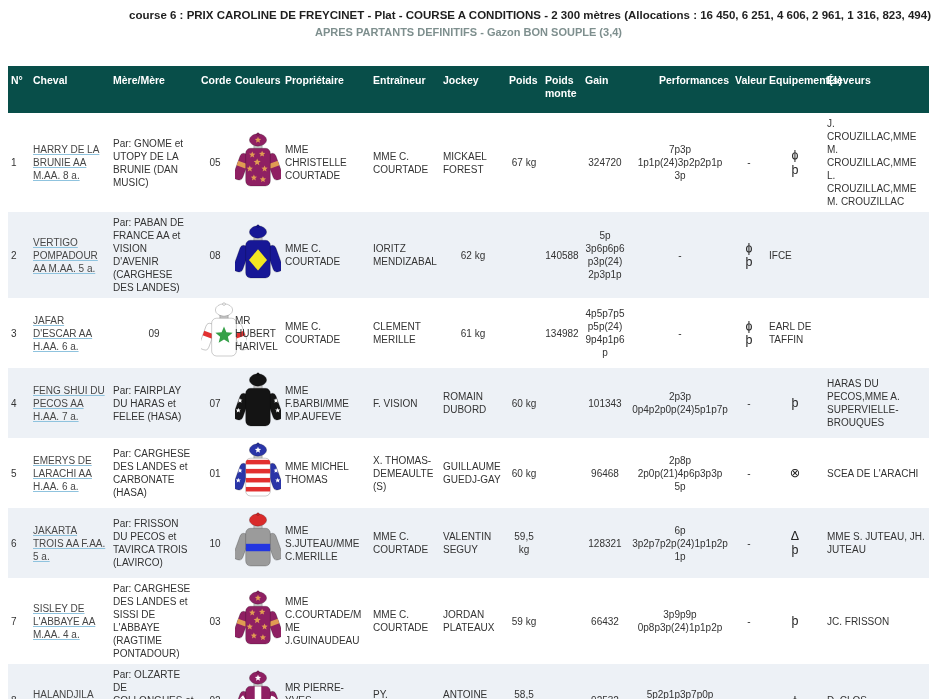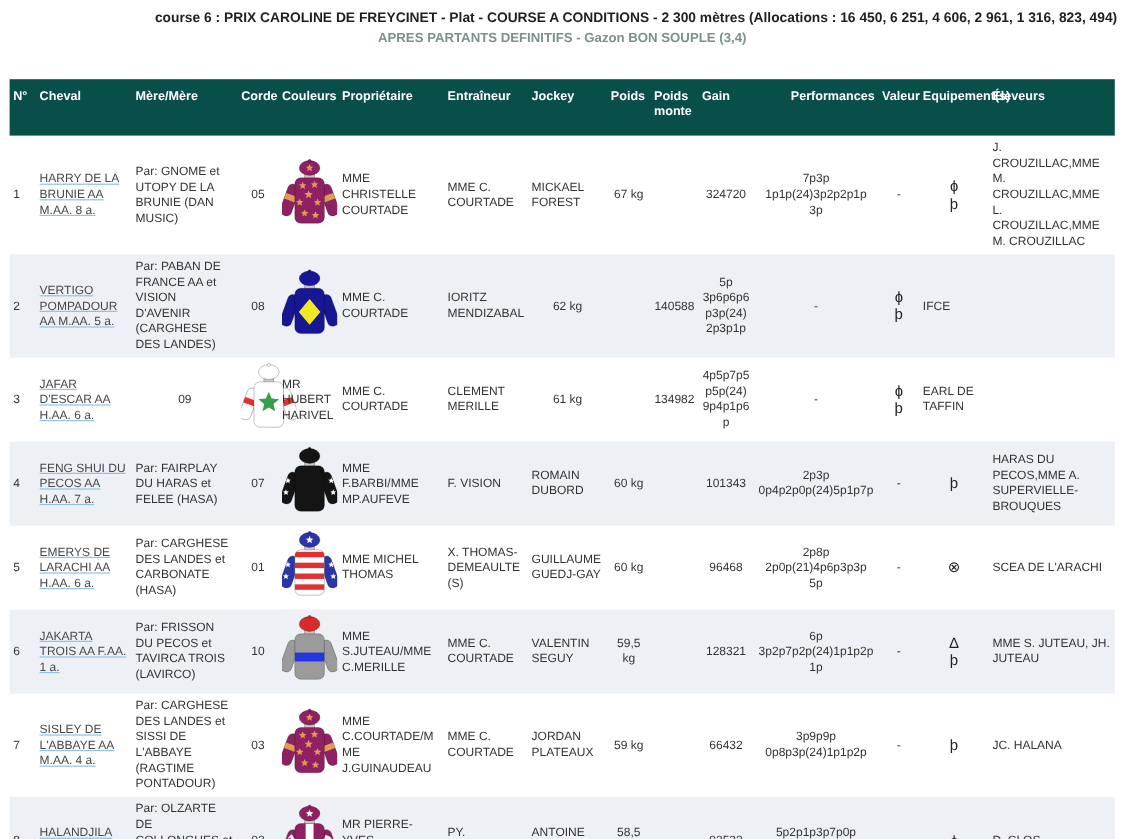--- a/index.html
+++ b/index.html
@@ -328,21 +328,21 @@
           <div class="cell c-center">96468</div>
           <div class="cell c-center">2p8p 2p0p(21)4p6p3p3p 5p</div>
           <div class="cell c-center">-</div>
           <div class="cell c-equip">
             <div>⊗</div>
           </div>
           <div class="cell ">SCEA DE L'ARACHI</div>
         </div>
         <div class="row alt">
           <div class="cell c-num">6</div>
-          <div class="cell "><a class="horse-link">JAKARTA TROIS AA F.AA. 1 a.</a></div>
+          <div class="cell "><a class="horse-link">JAKARTA TROIS AA F.AA. 5 a.</a></div>
           <div class="cell ">Par: FRISSON DU PECOS et TAVIRCA TROIS (LAVIRCO)</div>
           <div class="cell c-center">10</div>
           <div class="cell c-center">
             <svg class="silk" width="46" height="62" viewBox="0 0 56 74">
               <defs>
                 <clipPath id="bc5">
                   <rect x="13" y="19" width="30" height="46" rx="6"></rect>
                 </clipPath>
                 <clipPath id="la5">
                   <rect x="2" y="25" width="12" height="33" rx="5" transform="rotate(20 8 41)"></rect>
@@ -422,21 +422,21 @@
           <div class="cell ">MME C. COURTADE</div>
           <div class="cell ">JORDAN PLATEAUX</div>
           <div class="cell c-center">59 kg</div>
           <div class="cell c-center"></div>
           <div class="cell c-center">66432</div>
           <div class="cell c-center">3p9p9p 0p8p3p(24)1p1p2p</div>
           <div class="cell c-center">-</div>
           <div class="cell c-equip">
             <div>þ</div>
           </div>
-          <div class="cell ">JC. HALANA</div>
+          <div class="cell ">JC. FRISSON</div>
         </div>
         <div class="row alt">
           <div class="cell c-num">8</div>
           <div class="cell "><a class="horse-link">HALANDJILA AA F.AA. 6 a.</a></div>
           <div class="cell ">Par: OLZARTE DE COLLONGUES et HALANA (FREELEAU)</div>
           <div class="cell c-center">02</div>
           <div class="cell c-center">
             <svg class="silk" width="46" height="62" viewBox="0 0 56 74">
               <defs>
                 <clipPath id="bc7">

